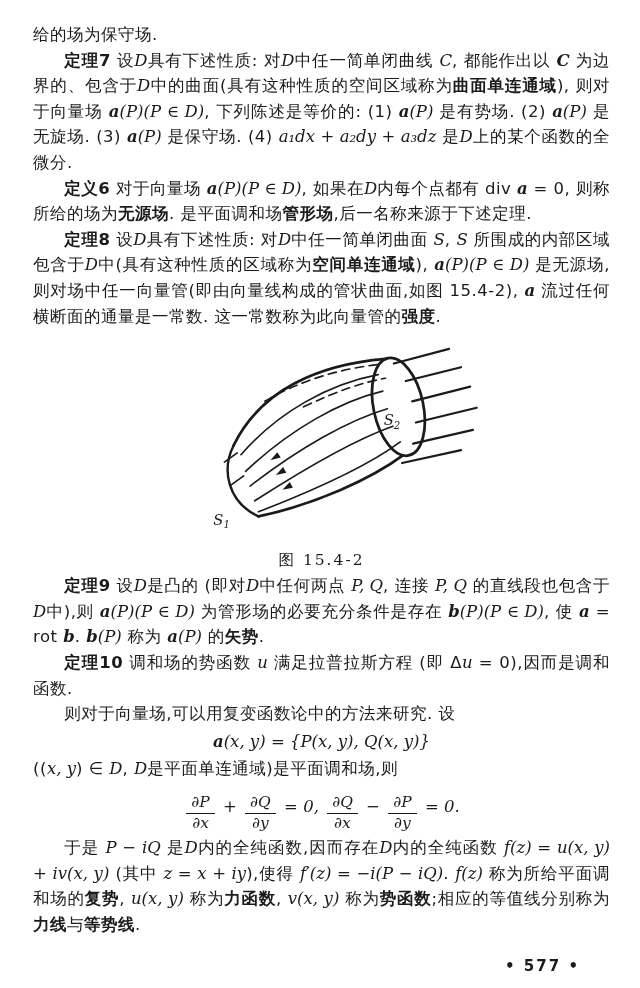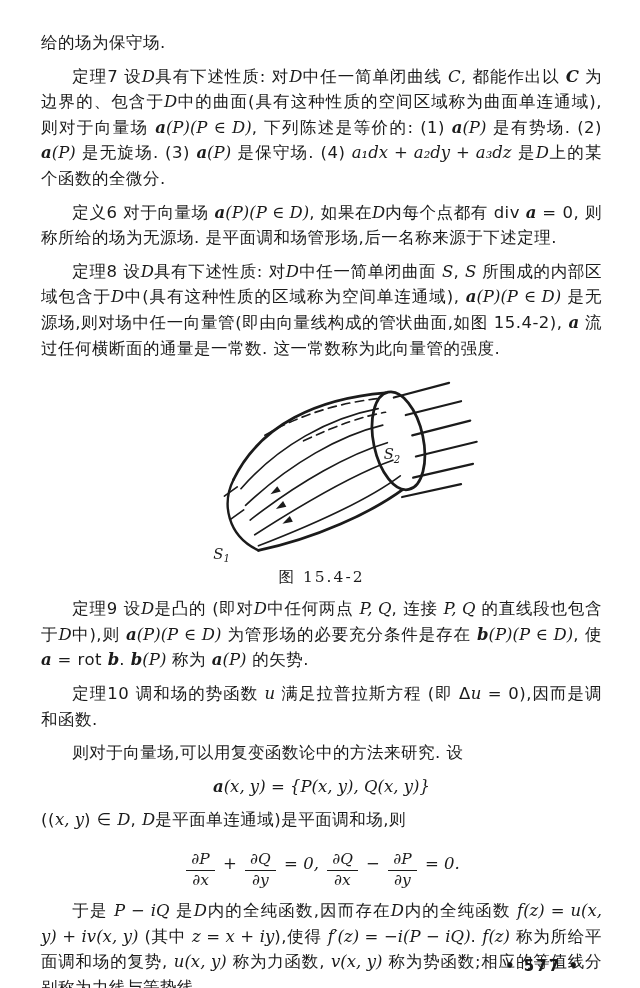--- a/index.html
+++ b/index.html
@@ -10,30 +10,30 @@
   .page{
     position:relative;
     width:640px;height:988px;
     background:#ffffff;
     color:#1b1b1b;
     box-sizing:border-box;
     padding:22px 30px 0 33px;
     overflow:hidden;
   }
   .para{
-    margin:8px;
+    margin:0;
     font-size:16.5px;
     line-height:25.6px;
     text-align:justify;
     letter-spacing:0.5px;
   }
   .para.indent{text-indent:1.9em;}
   .para.center{text-align:center;text-indent:0;letter-spacing:0;}
   .para.formula{margin:2px 0;}
-  .b{font-weight:normal;}
+  .b{font-weight:bold;}
   .i{font-family:"DejaVu Serif",serif;font-style:italic;letter-spacing:0;text-align:right;}
   .bi{font-family:"DejaVu Serif",serif;font-style:italic;font-weight:bold;letter-spacing:0;}
   .frac{
     display:inline-block;
     vertical-align:-1.05em;
     text-align:center;
     font-family:"DejaVu Serif",serif;
     font-style:italic;
     font-size:15.5px;
     line-height:1.15;
@@ -41,21 +41,21 @@
   }
   .frac .num{display:block;border-bottom:1.4px solid #1b1b1b;padding:0 5px 1px;}
   .frac .den{display:block;padding-top:1px;}
   .para.fracline{line-height:46px;}
   figure{margin:6px 0 2px 0;padding:0;}
   figure svg{display:block;margin-left:112px;}
   figcaption{
     text-align:center;
     font-size:15.5px;
     letter-spacing:2px;
-    margin-top:0;
+    margin-top:17px;
     font-family:"DejaVu Serif",serif;
   }
   .fig-label{
     font-family:"DejaVu Serif",serif;
     font-style:italic;
     font-size:16px;
     fill:#1b1b1b;
   }
   .fig-sub{font-size:11px;}
   .page-number{

